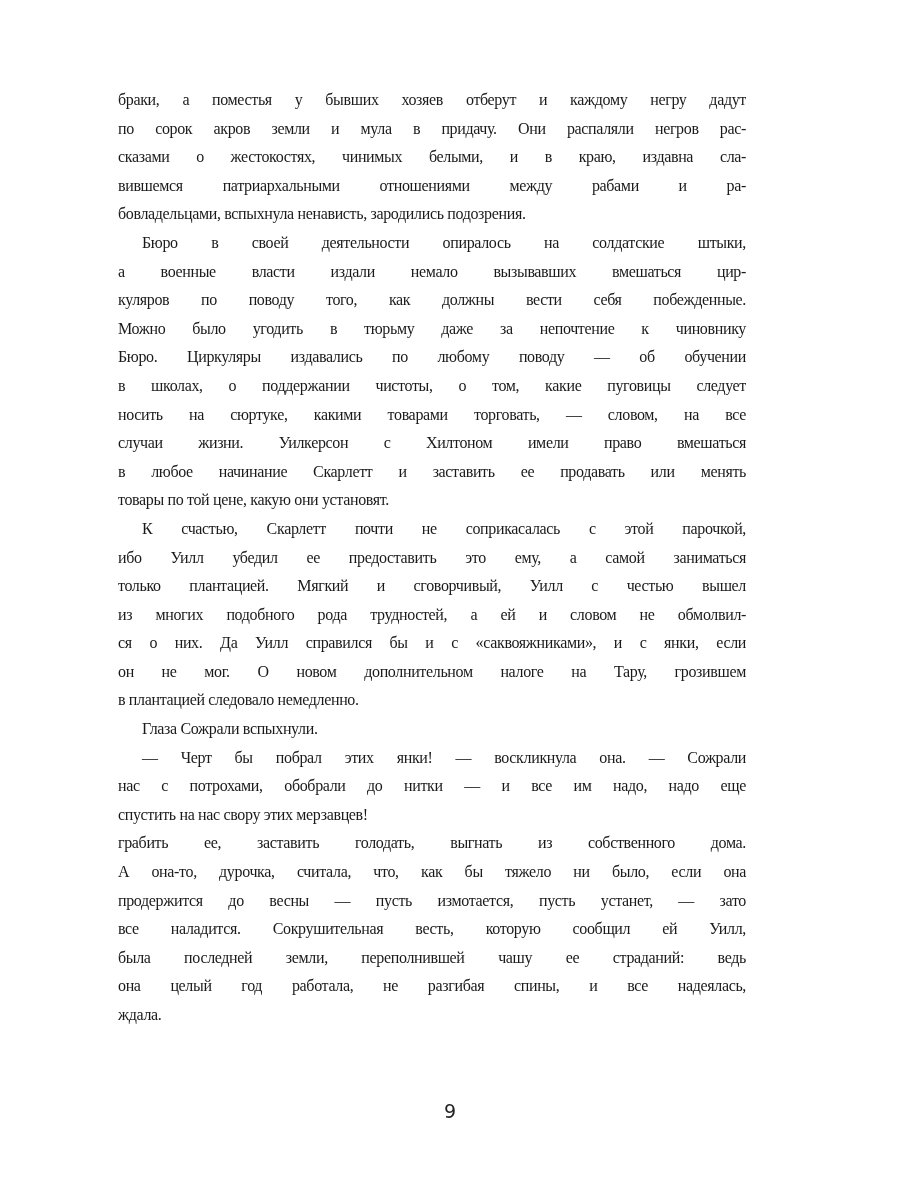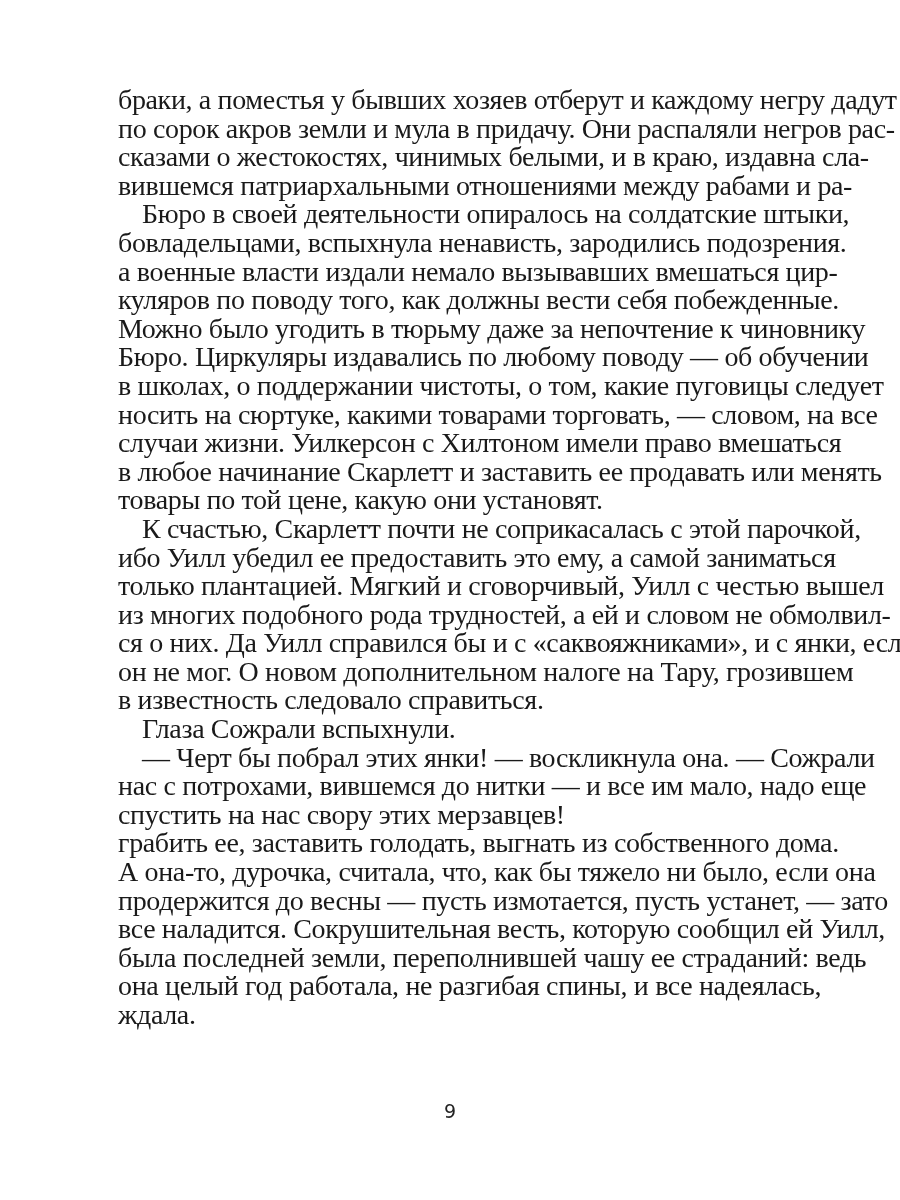--- a/index.html
+++ b/index.html
@@ -21,21 +21,21 @@
       width: 900px;
       height: 1200px;
       background: #ffffff;
     }
     .text-block {
       position: absolute;
       left: 118px;
       top: 86px;
       width: 628px;
       font-family: "Liberation Serif", "DejaVu Serif", serif;
-      font-size: 28px;
+      font-size: 16px;
       line-height: 28.6px;
       letter-spacing: -0.35px;
     }
     .line {
       display: block;
       white-space: nowrap;
       height: 28.6px;
       text-align: justify;
       text-align-last: justify;
       overflow: visible;
@@ -60,41 +60,41 @@
   </style>
 </head>
 <body>
 
 <div class="page">
   <div class="text-block">
     <span class="line">браки, а поместья у бывших хозяев отберут и каждому негру дадут</span>
     <span class="line">по сорок акров земли и мула в придачу. Они распаляли негров рас-</span>
     <span class="line">сказами о жестокостях, чинимых белыми, и в краю, издавна сла-</span>
     <span class="line">вившемся патриархальными отношениями между рабами и ра-</span>
+    <span class="line last">бовладельцами, вспыхнула ненависть, зародились подозрения.</span>
     <span class="line indent">Бюро в своей деятельности опиралось на солдатские штыки,</span>
-    <span class="line last">бовладельцами, вспыхнула ненависть, зародились подозрения.</span>
     <span class="line">а военные власти издали немало вызывавших вмешаться цир-</span>
     <span class="line">куляров по поводу того, как должны вести себя побежденные.</span>
     <span class="line">Можно было угодить в тюрьму даже за непочтение к чиновнику</span>
     <span class="line">Бюро. Циркуляры издавались по любому поводу — об обучении</span>
     <span class="line">в школах, о поддержании чистоты, о том, какие пуговицы следует</span>
     <span class="line">носить на сюртуке, какими товарами торговать, — словом, на все</span>
     <span class="line">случаи жизни. Уилкерсон с Хилтоном имели право вмешаться</span>
     <span class="line">в любое начинание Скарлетт и заставить ее продавать или менять</span>
     <span class="line last">товары по той цене, какую они установят.</span>
     <span class="line indent">К счастью, Скарлетт почти не соприкасалась с этой парочкой,</span>
     <span class="line">ибо Уилл убедил ее предоставить это ему, а самой заниматься</span>
     <span class="line">только плантацией. Мягкий и сговорчивый, Уилл с честью вышел</span>
     <span class="line">из многих подобного рода трудностей, а ей и словом не обмолвил-</span>
     <span class="line">ся о них. Да Уилл справился бы и с «саквояжниками», и с янки, если</span>
     <span class="line">он не мог. О новом дополнительном налоге на Тару, грозившем</span>
-    <span class="line last">в известность следовало справиться.</span>
+    <span class="line last">в плантацией следовало немедленно.</span>
     <span class="line indent last">Глаза Сожрали вспыхнули.</span>
     <span class="line indent">— Черт бы побрал этих янки! — воскликнула она. — Сожрали</span>
-    <span class="line">нас с потрохами, вившемся до нитки — и все им мало, надо еще</span>
+    <span class="line">нас с потрохами, обобрали до нитки — и все им надо, надо еще</span>
     <span class="line last">спустить на нас свору этих мерзавцев!</span>
     <span class="line">грабить ее, заставить голодать, выгнать из собственного дома.</span>
     <span class="line">А она-то, дурочка, считала, что, как бы тяжело ни было, если она</span>
     <span class="line">продержится до весны — пусть измотается, пусть устанет, — зато</span>
     <span class="line">все наладится. Сокрушительная весть, которую сообщил ей Уилл,</span>
     <span class="line">была последней земли, переполнившей чашу ее страданий: ведь</span>
     <span class="line">она целый год работала, не разгибая спины, и все надеялась,</span>
     <span class="line last">ждала.</span>
   </div>
 

